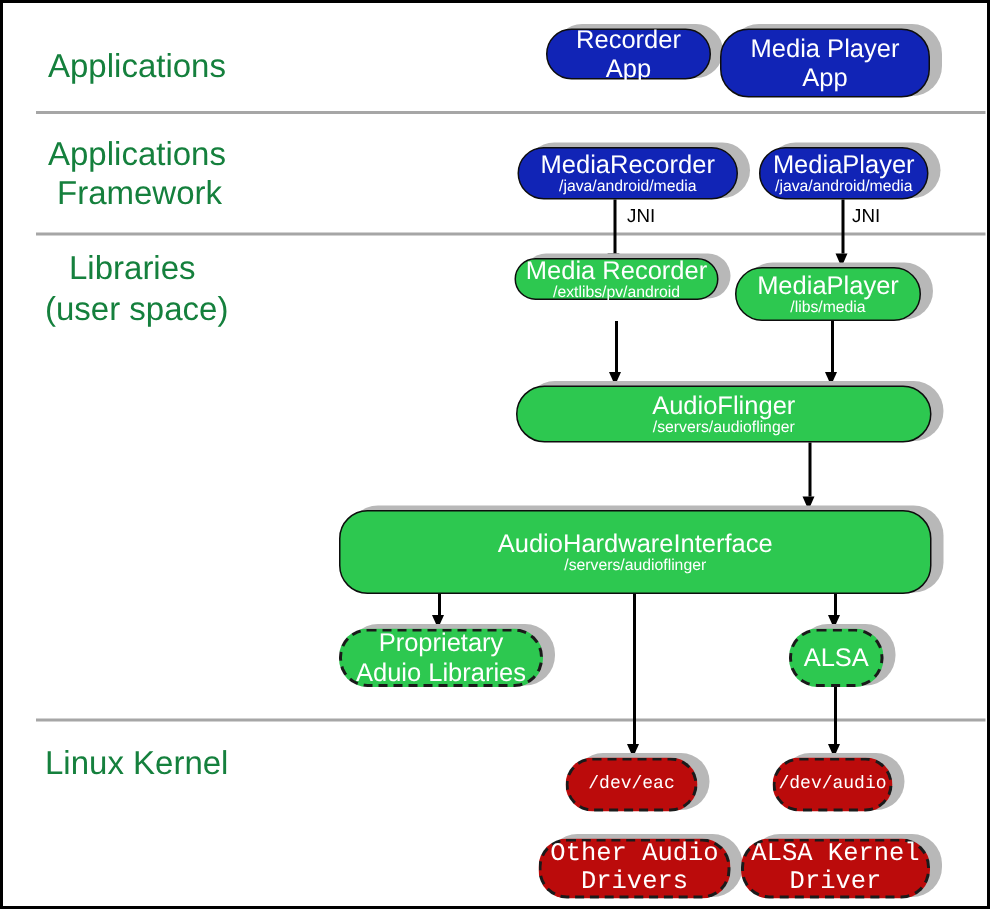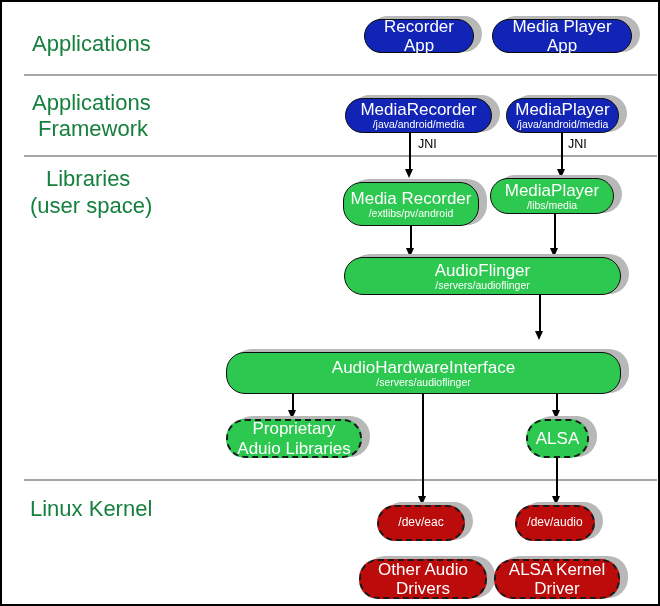--- a/index.html
+++ b/index.html
@@ -48,30 +48,30 @@
     box-shadow:7px -2px 0 1px #b8b8b8;
     padding:1px 4px;
   }
   .node .title{font-size:17px;}
   .node .path{font-size:10.5px;}
   .node .path:empty{display:none;}
 
   .fill-blue{background:#1124b6;border:1.5px solid #0d0d0d;}
   .fill-green{background:#2dc850;border:1.5px solid #0d0d0d;}
   .fill-green.dashed{border:2px dashed #1a1a1a;}
-  .fill-red{background:#bb0b0b;border:2px dashed #1a1a1a;}
+  .fill-red{background:#bb0b0b;border:2px dashed #1a1a1a;font-family:Liberation Mono, monospace;}
 
   .n-recorder    {left:362px;top:17px; width:110px;height:34px;}
-  .n-mplayer-app {left:490px;top:17px; width:140px;height:34px;}
+  .n-mplayer-app {left:478px;top:17px; width:140px;height:46px;}
   .n-mrec-fw     {left:343px;top:96px; width:147px;height:35px;}
   .n-mp-fw       {left:504px;top:96px; width:113px;height:35px;}
-  .n-mrec-lib    {left:341px;top:180px;width:136px;height:44px;}
+  .n-mrec-lib    {left:341px;top:170px;width:136px;height:28px;}
   .n-mp-lib      {left:488px;top:176px;width:124px;height:36px;}
   .n-af          {left:342px;top:255px;width:277px;height:38px;}
-  .n-ahi         {left:224px;top:350px;width:395px;height:42px;}
+  .n-ahi         {left:224px;top:338px;width:395px;height:56px;}
   .n-prop        {left:224px;top:417px;width:136px;height:39px;}
   .n-alsa        {left:524px;top:417px;width:63px; height:39px;}
   .n-deveac      {left:375px;top:503px;width:88px; height:36px;}
   .n-devaudio    {left:513px;top:503px;width:80px; height:36px;text-align:right;}
   .n-oad         {left:357px;top:557px;width:128px;height:40px;}
   .n-akd         {left:492px;top:557px;width:126px;height:40px;}
   .n-deveac .title,.n-devaudio .title{font-size:12px;}
 
   
   .line{position:absolute;width:1.5px;background:#000;}

